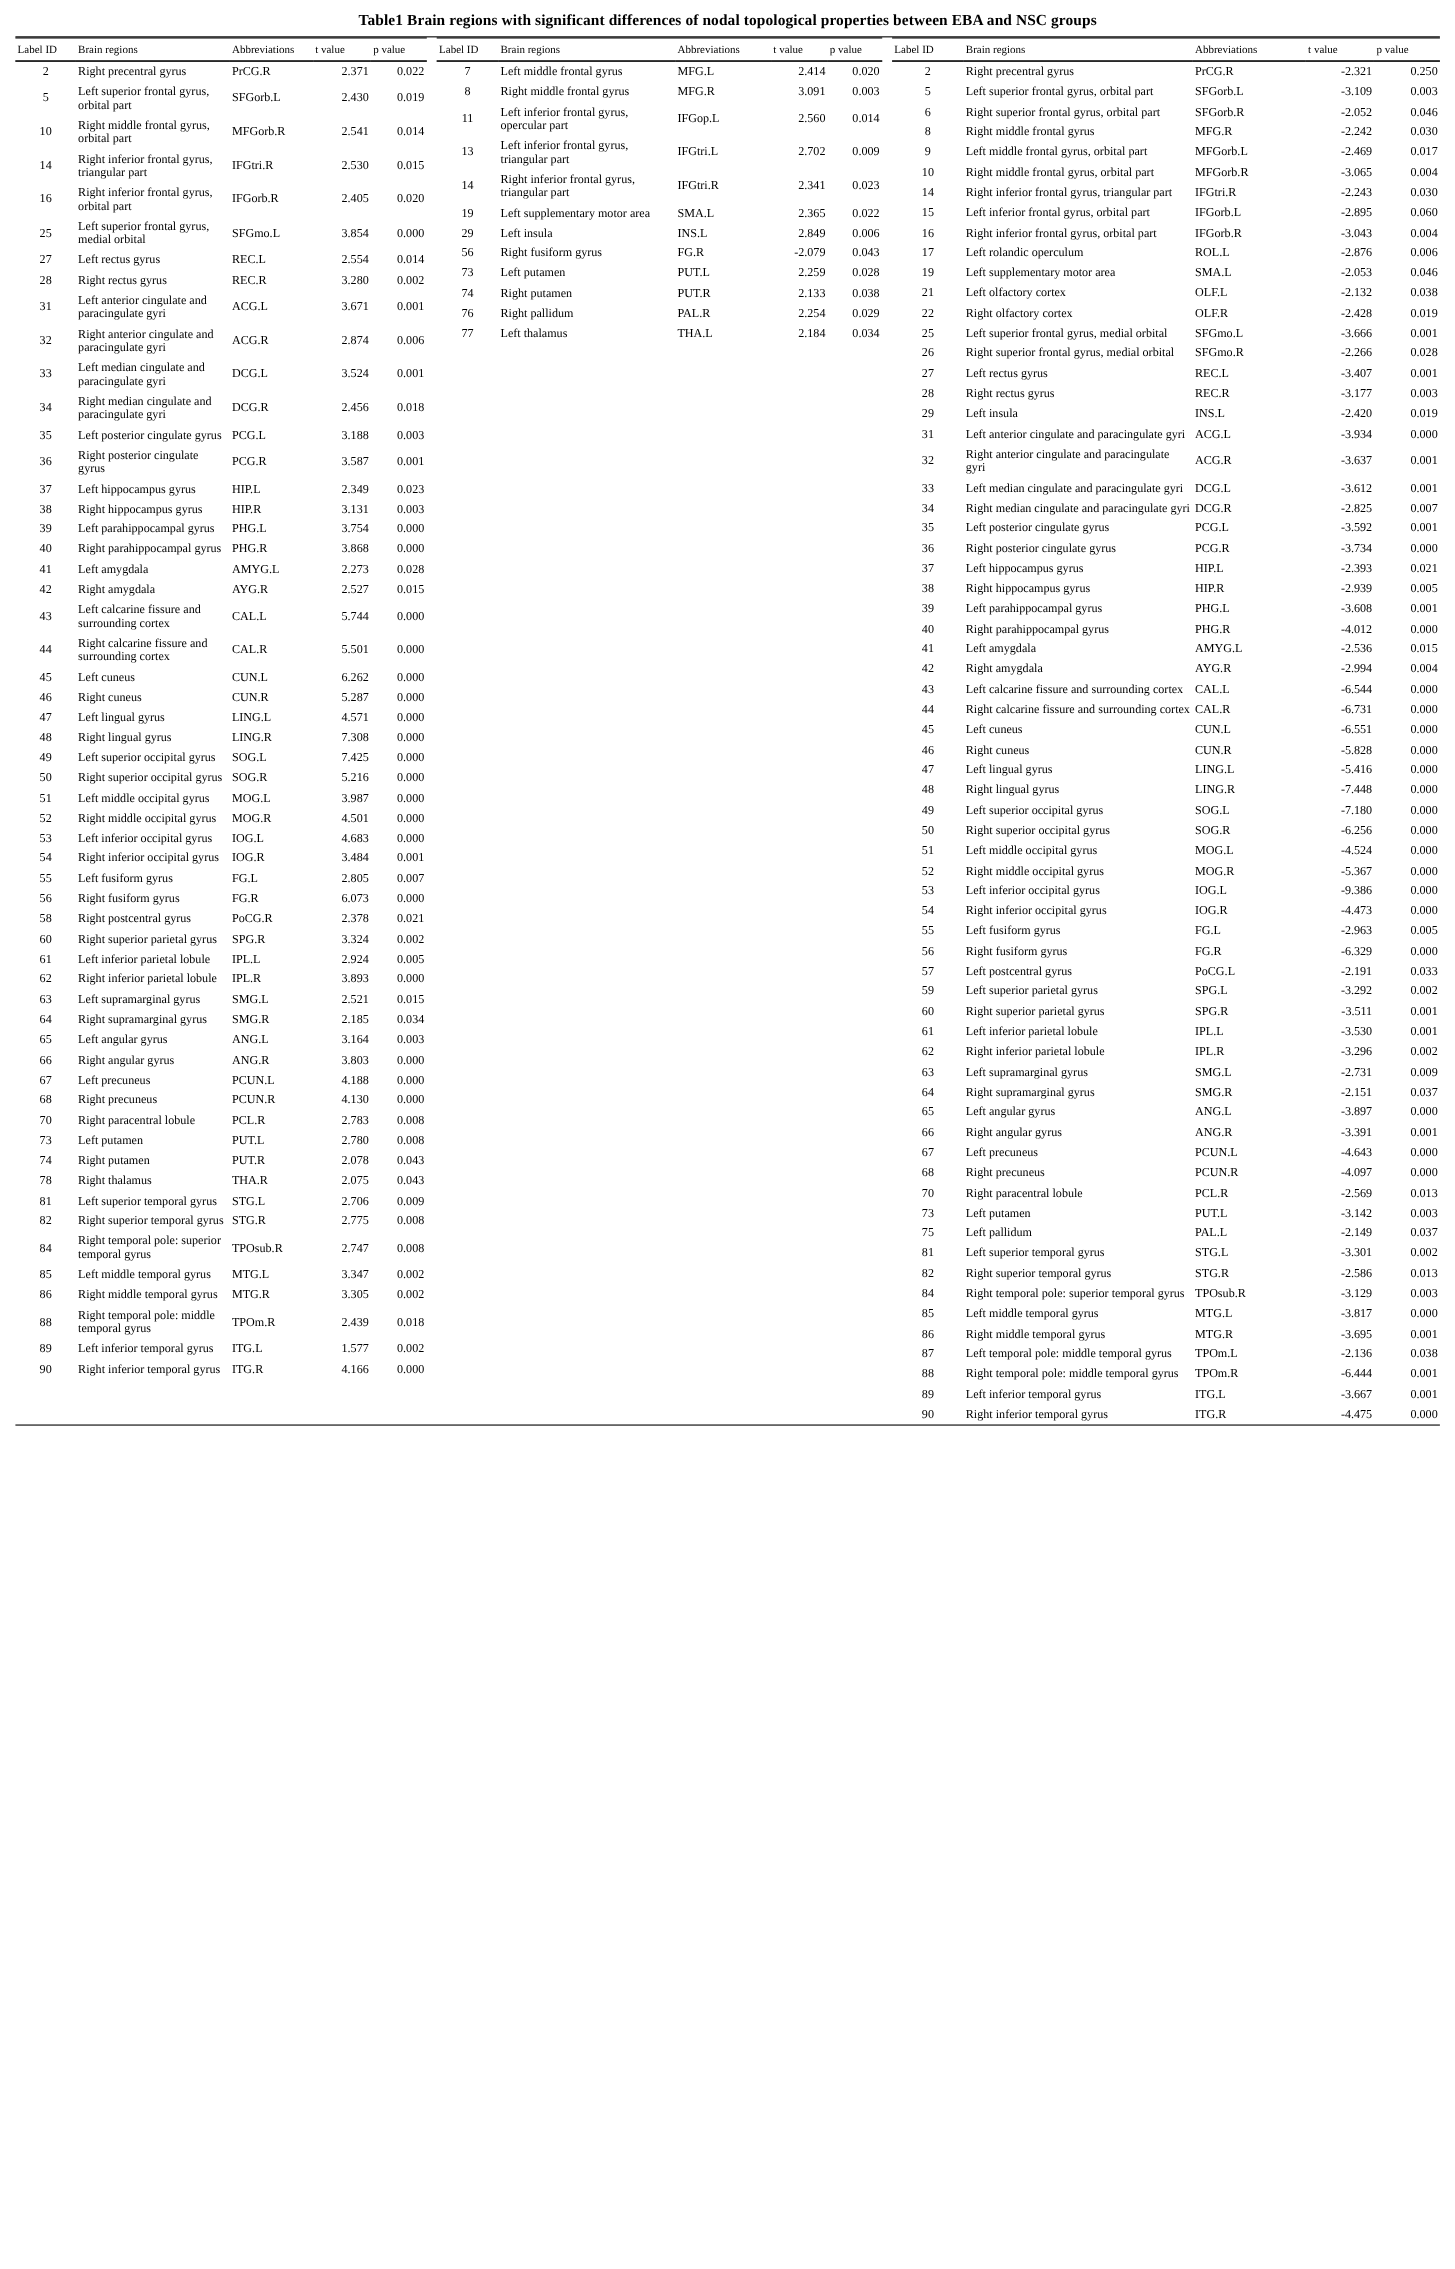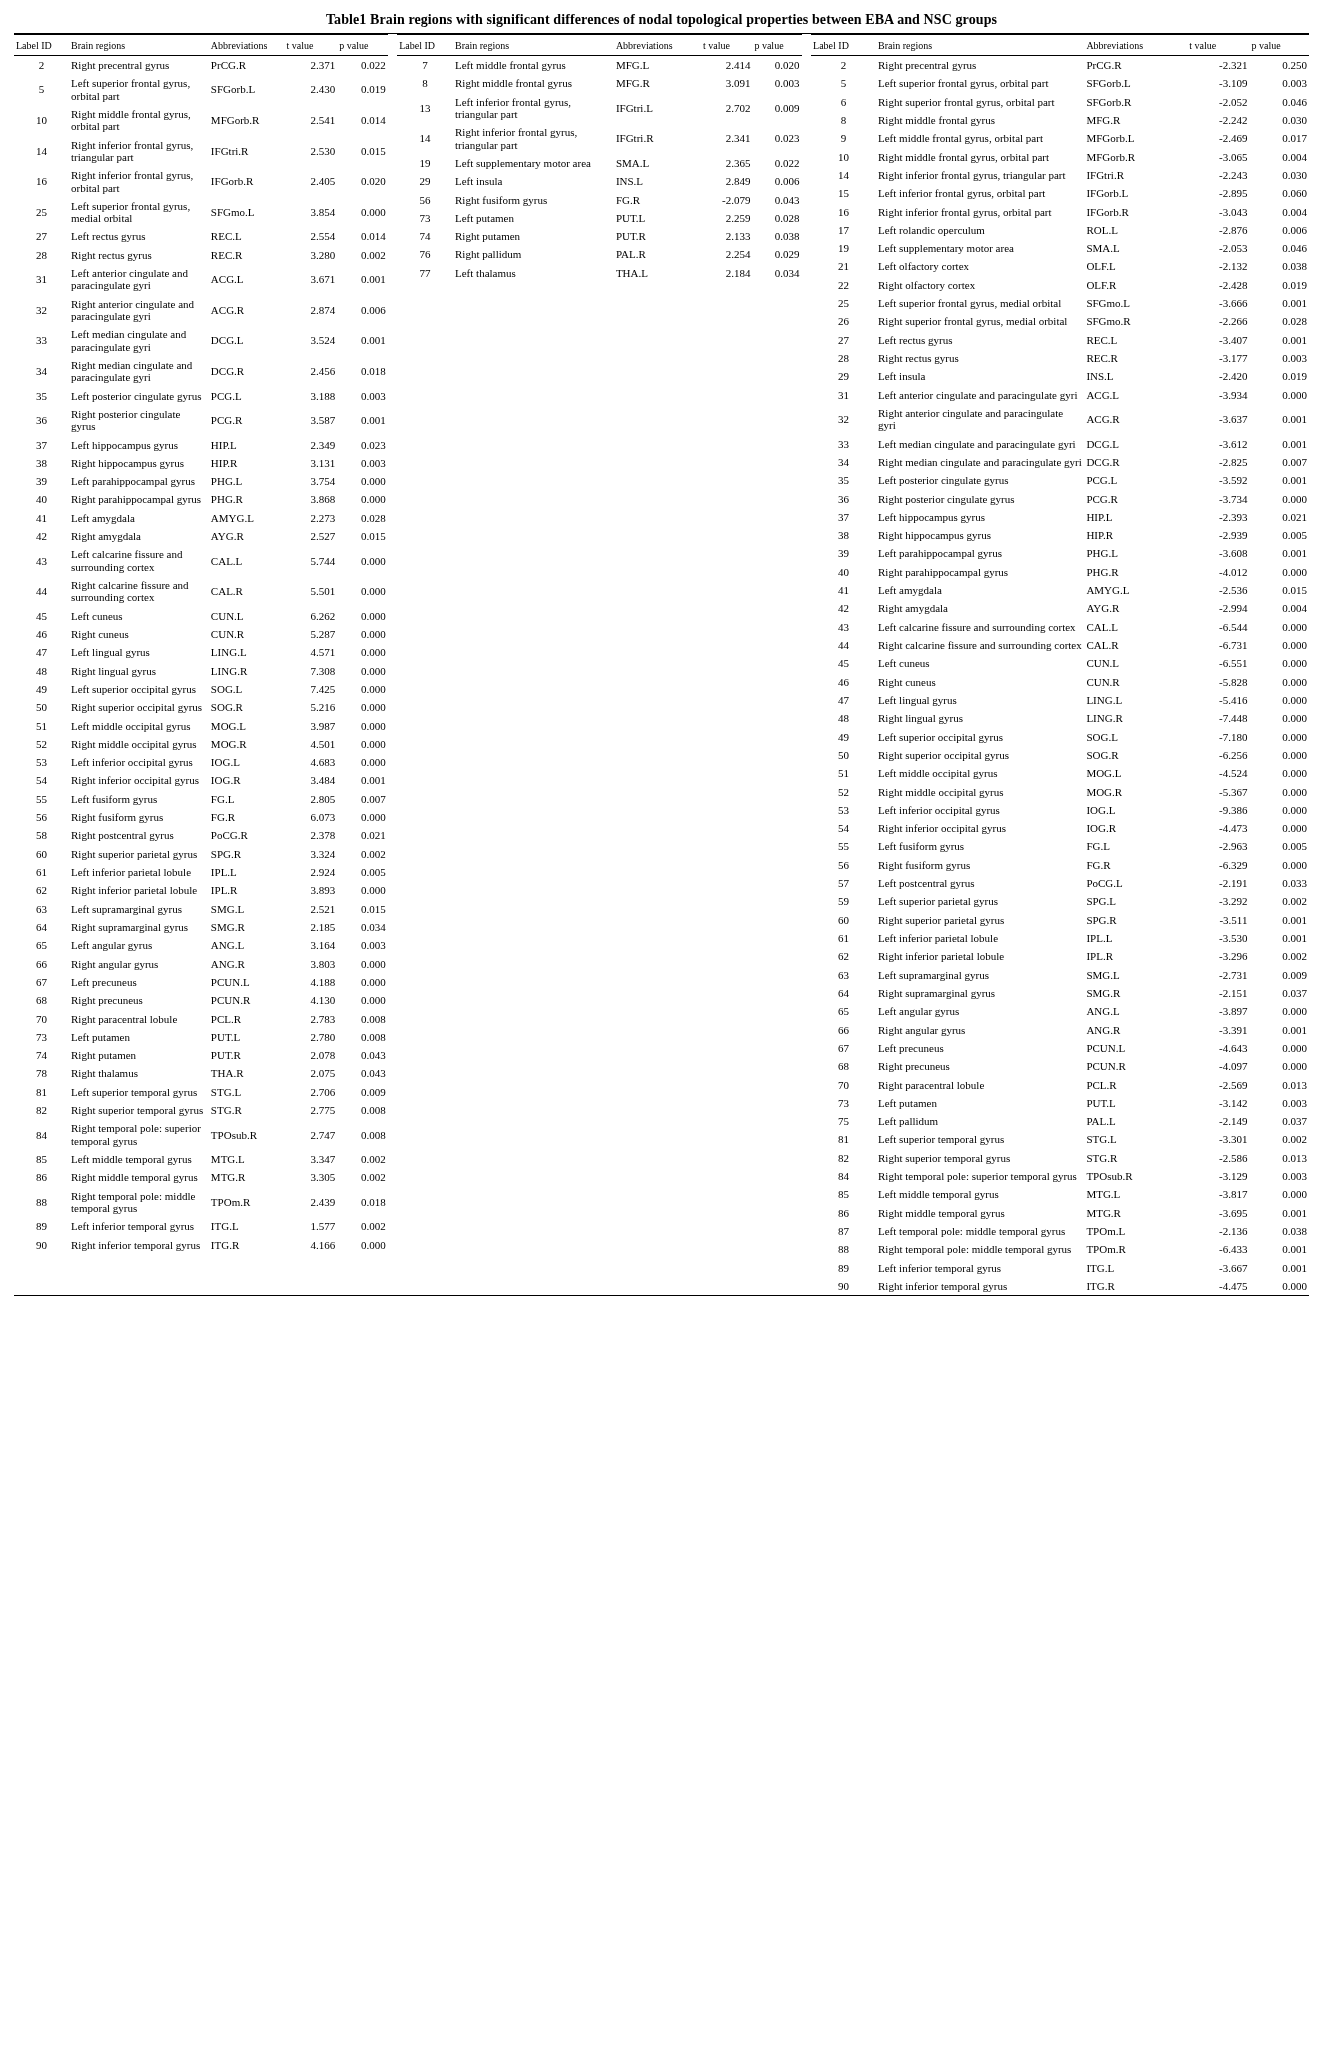--- a/index.html
+++ b/index.html
@@ -537,20 +537,27 @@
                   <td class="c-p num">0.020</td>
                 </tr>
                 <tr>
                   <td class="c-id">8</td>
                   <td class="c-reg">Right middle frontal gyrus</td>
                   <td class="c-abb">MFG.R</td>
                   <td class="c-t num">3.091</td>
                   <td class="c-p num">0.003</td>
                 </tr>
                 <tr>
+                  <td class="c-id">11</td>
+                  <td class="c-reg">Left inferior frontal gyrus, opercular part</td>
+                  <td class="c-abb">IFGop.L</td>
+                  <td class="c-t num">2.560</td>
+                  <td class="c-p num">0.014</td>
+                </tr>
+                <tr>
                   <td class="c-id">13</td>
                   <td class="c-reg">Left inferior frontal gyrus, triangular part</td>
                   <td class="c-abb">IFGtri.L</td>
                   <td class="c-t num">2.702</td>
                   <td class="c-p num">0.009</td>
                 </tr>
                 <tr>
                   <td class="c-id">14</td>
                   <td class="c-reg">Right inferior frontal gyrus, triangular part</td>
                   <td class="c-abb">IFGtri.R</td>
@@ -1067,21 +1074,21 @@
                   <td class="c-id">87</td>
                   <td class="c-reg">Left temporal pole: middle temporal gyrus</td>
                   <td class="c-abb">TPOm.L</td>
                   <td class="c-t num">-2.136</td>
                   <td class="c-p num">0.038</td>
                 </tr>
                 <tr>
                   <td class="c-id">88</td>
                   <td class="c-reg">Right temporal pole: middle temporal gyrus</td>
                   <td class="c-abb">TPOm.R</td>
-                  <td class="c-t num">-6.433</td>
+                  <td class="c-t num">-6.444</td>
                   <td class="c-p num">0.001</td>
                 </tr>
                 <tr>
                   <td class="c-id">89</td>
                   <td class="c-reg">Left inferior temporal gyrus</td>
                   <td class="c-abb">ITG.L</td>
                   <td class="c-t num">-3.667</td>
                   <td class="c-p num">0.001</td>
                 </tr>
                 <tr>

